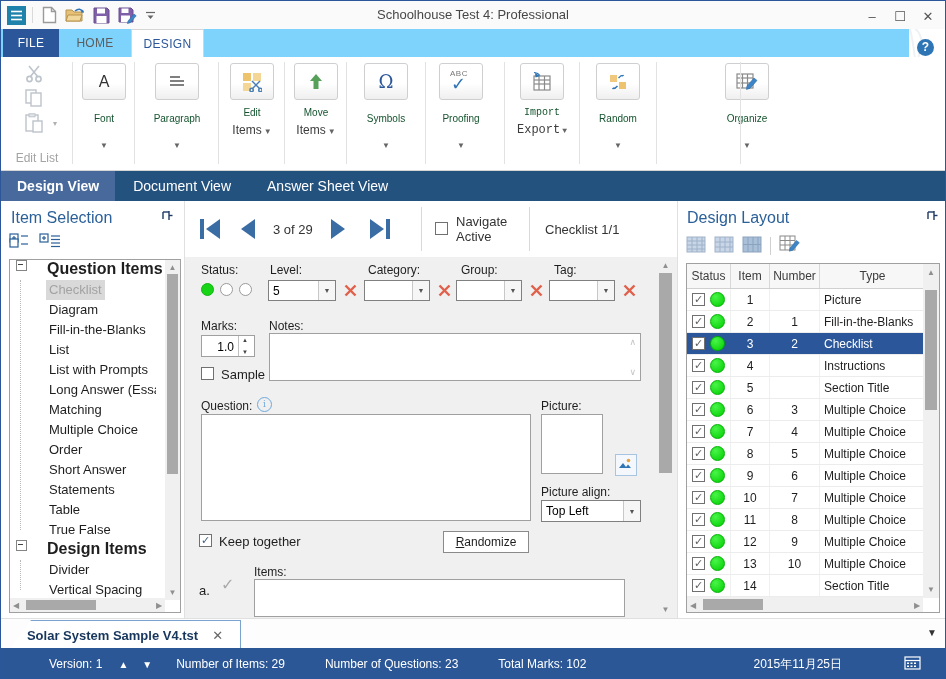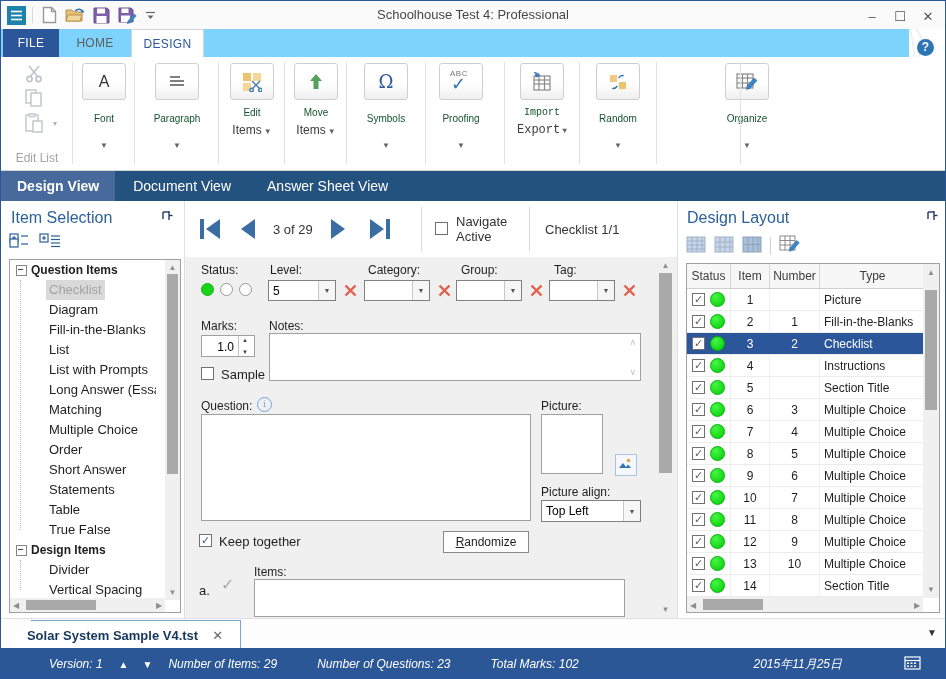--- a/index.html
+++ b/index.html
@@ -34,21 +34,21 @@
   #edittext-label{position:absolute;top:94px;left:0;width:72px;text-align:center;font-size:12px;color:#a3a3a3;}
   
   #viewbar{left:0;top:170px;width:944px;height:30px;background:#24527e;display:flex;align-items:stretch;}
   .vtab{display:flex;align-items:center;padding:0 18px;color:#fff;font-size:14px;}
   .vtab.active{background:#47699b;font-weight:bold;padding:0 16px;}
   
   #left-panel{left:0;top:200px;width:184px;height:417px;background:#fff;border-right:1px solid #e0e0e0;box-sizing:border-box;}
   .panel-title{font-size:16px;color:#2b6099;}
   #tree-box{left:8px;top:58px;width:172px;height:354px;border:1px solid #a0a0a0;box-sizing:border-box;overflow:hidden;background:#fff;}
   #tree-content{position:absolute;left:0;top:0;width:156px;height:340px;overflow:hidden;}
-  .tree-group{height:20px;display:flex;align-items:center;font-size:12px;font-weight:bold;color:#1e1e1e;padding-left:6px;gap:4px;}
+  .tree-group{height:20px;display:flex;align-items:flex-start;font-size:16px;font-weight:bold;color:#1e1e1e;padding-left:6px;gap:20px;}
   .expander{width:9px;height:9px;border:1px solid #848484;background:#fff;position:relative;flex:0 0 auto;}
   .expander::after{content:"";position:absolute;left:1px;top:3px;width:5px;height:1px;background:#444;}
   .tree-child{height:20px;line-height:20px;font-size:13px;color:#1e1e1e;padding-left:36px;white-space:nowrap;position:relative;}
   .tree-child .lbl{display:inline-block;max-width:104px;overflow:hidden;padding:0 3px;}
   .tree-child.sel .lbl{background:#d9d9d9;color:#a3a3a3;}
   .tree-guide{position:absolute;left:10px;width:1px;border-left:1px dotted #b9b9b9;}
   .vscroll{position:absolute;right:0;top:0;width:15px;background:#f0f0f0;}
   .hscroll{position:absolute;left:0;bottom:0;height:14px;background:#f0f0f0;}
   .thumb{position:absolute;background:#a9a9a9;}
   .sarrow{position:absolute;color:#8f8f8f;font-size:8px;width:100%;text-align:center;}
@@ -86,21 +86,21 @@
   .c-type{width:105px;padding-left:4px;}
   .dot{width:15px;height:15px;border-radius:50%;background:radial-gradient(circle at 35% 30%,#49f549,#00ce00);border:1px solid #00b000;box-sizing:border-box;}
   .rowcb{width:13px;height:13px;border:1px solid #707070;background:#fff;box-sizing:border-box;font-size:11px;line-height:11px;text-align:center;color:#5f5f5f;flex:0 0 auto;}
   .grid-ic{display:inline-block;}
   
   #tabstrip{left:0;top:617px;width:944px;height:30px;background:#fdfdfd;border-top:1px solid #e0e0e0;box-sizing:border-box;}
   #doc-tab{position:absolute;left:8px;top:1px;width:230px;height:29px;background:#fff;border:1px solid #7ba3d0;border-bottom:none;clip-path:polygon(22px 0,100% 0,100% 100%,0 100%);display:flex;align-items:center;justify-content:center;gap:14px;}
   #doc-tab .t{font-size:13px;font-weight:bold;color:#17365d;}
   #doc-tab .x{font-size:13px;color:#666;}
   
-  #statusbar{left:0;top:647px;width:944px;height:32px;background:#2b5797;color:#fff;font-size:12px;display:flex;align-items:center;font-style:italic;}
+  #statusbar{left:0;top:647px;width:944px;height:32px;background:#2b5797;color:#fff;font-size:12px;display:flex;align-items:center;}
   .sb{white-space:nowrap;}
   .sb-tri{font-size:10px;color:#fff;}
   .deco{pointer-events:none;}
 </style>
 </head>
 <body>
 
 <div id="window">
 
   <svg class="abs deco" style="left:600px;top:0;width:346px;height:175px;" viewBox="0 0 346 175">
@@ -771,21 +771,21 @@
       <span class="t">Solar System Sample V4.tst</span>
       <span class="x">✕</span>
     </div>
     <div class="abs" style="left:926px;top:8px;font-size:10px;color:#333;">▼</div>
   </div>
 
   <div id="statusbar" class="abs">
     <span class="sb" style="margin-left:48px;">Version: 1</span>
     <span class="sb-tri" style="margin-left:16px;">▲</span>
     <span class="sb-tri" style="margin-left:14px;">▼</span>
-    <span class="sb" style="margin-left:16px;">Number of Items: 29</span>
+    <span class="sb" style="margin-left:24px;">Number of Items: 29</span>
     <span class="sb" style="margin-left:40px;">Number of Questions: 23</span>
     <span class="sb" style="margin-left:40px;">Total Marks: 102</span>
     <span class="sb" style="margin-left:auto;">2015年11月25日</span>
     <span style="margin-left:62px;margin-right:24px;">
       <svg width="17" height="15" viewBox="0 0 17 15">
           <g stroke="#fff" stroke-width="1.2" fill="none">
             <rect x="1" y="2" width="15" height="12"></rect>
             <line x1="1" y1="5.5" x2="16" y2="5.5"></line>
           </g>
           <g fill="#fff">

